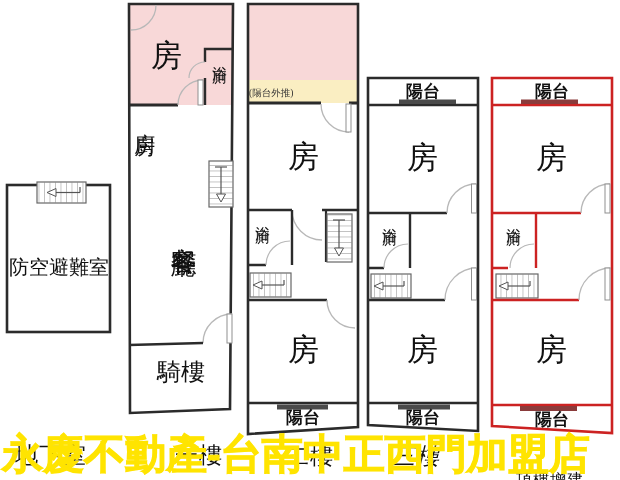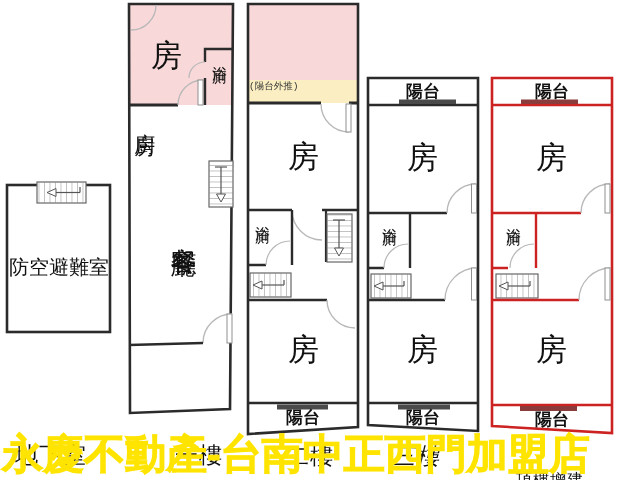--- a/index.html
+++ b/index.html
@@ -174,23 +174,24 @@
     </g>
   </svg>
 
   <div class="lbl" style="left:8px;top:257px;width:102px;text-align:center;font-size:20px;">防空避難室</div>
   <div class="lbl floor-tag" style="left:15px;top:444px;">地下室</div>
 
   <div class="lbl big" style="left:151px;top:40px;">房</div>
   <div class="lbl small vtext" style="left:211px;top:54px;">浴廁</div>
   <div class="lbl vtext" style="left:133px;top:116px;font-size:21px;">廚房</div>
   <div class="lbl vtext" style="left:170px;top:226px;font-size:26px;">客餐廳</div>
+  <div class="lbl" style="left:157px;top:360px;font-size:24px;">騎樓</div>
   <div class="lbl floor-tag" style="left:175px;top:444px;">一樓</div>
 
-  <div class="lbl" style="left:249px;top:82px;font-size:9.5px;color:#333;font-family:Liberation Mono, monospace;">(陽台外推)</div>
+  <div class="lbl" style="left:249px;top:89px;font-size:9.5px;color:#333;">(陽台外推)</div>
   <div class="lbl big" style="left:288px;top:141px;">房</div>
   <div class="lbl small vtext" style="left:254px;top:214px;">浴廁</div>
   <div class="lbl big" style="left:288px;top:334px;">房</div>
   <div class="lbl mid" style="left:286px;top:409px;">陽台</div>
   <div class="lbl floor-tag" style="left:286px;top:445px;">二樓</div>
 
   <div class="lbl mid" style="left:406px;top:83px;">陽台</div>
   <div class="lbl big" style="left:407px;top:142px;">房</div>
   <div class="lbl small vtext" style="left:381px;top:216px;">浴廁</div>
   <div class="lbl big" style="left:407px;top:334px;">房</div>

